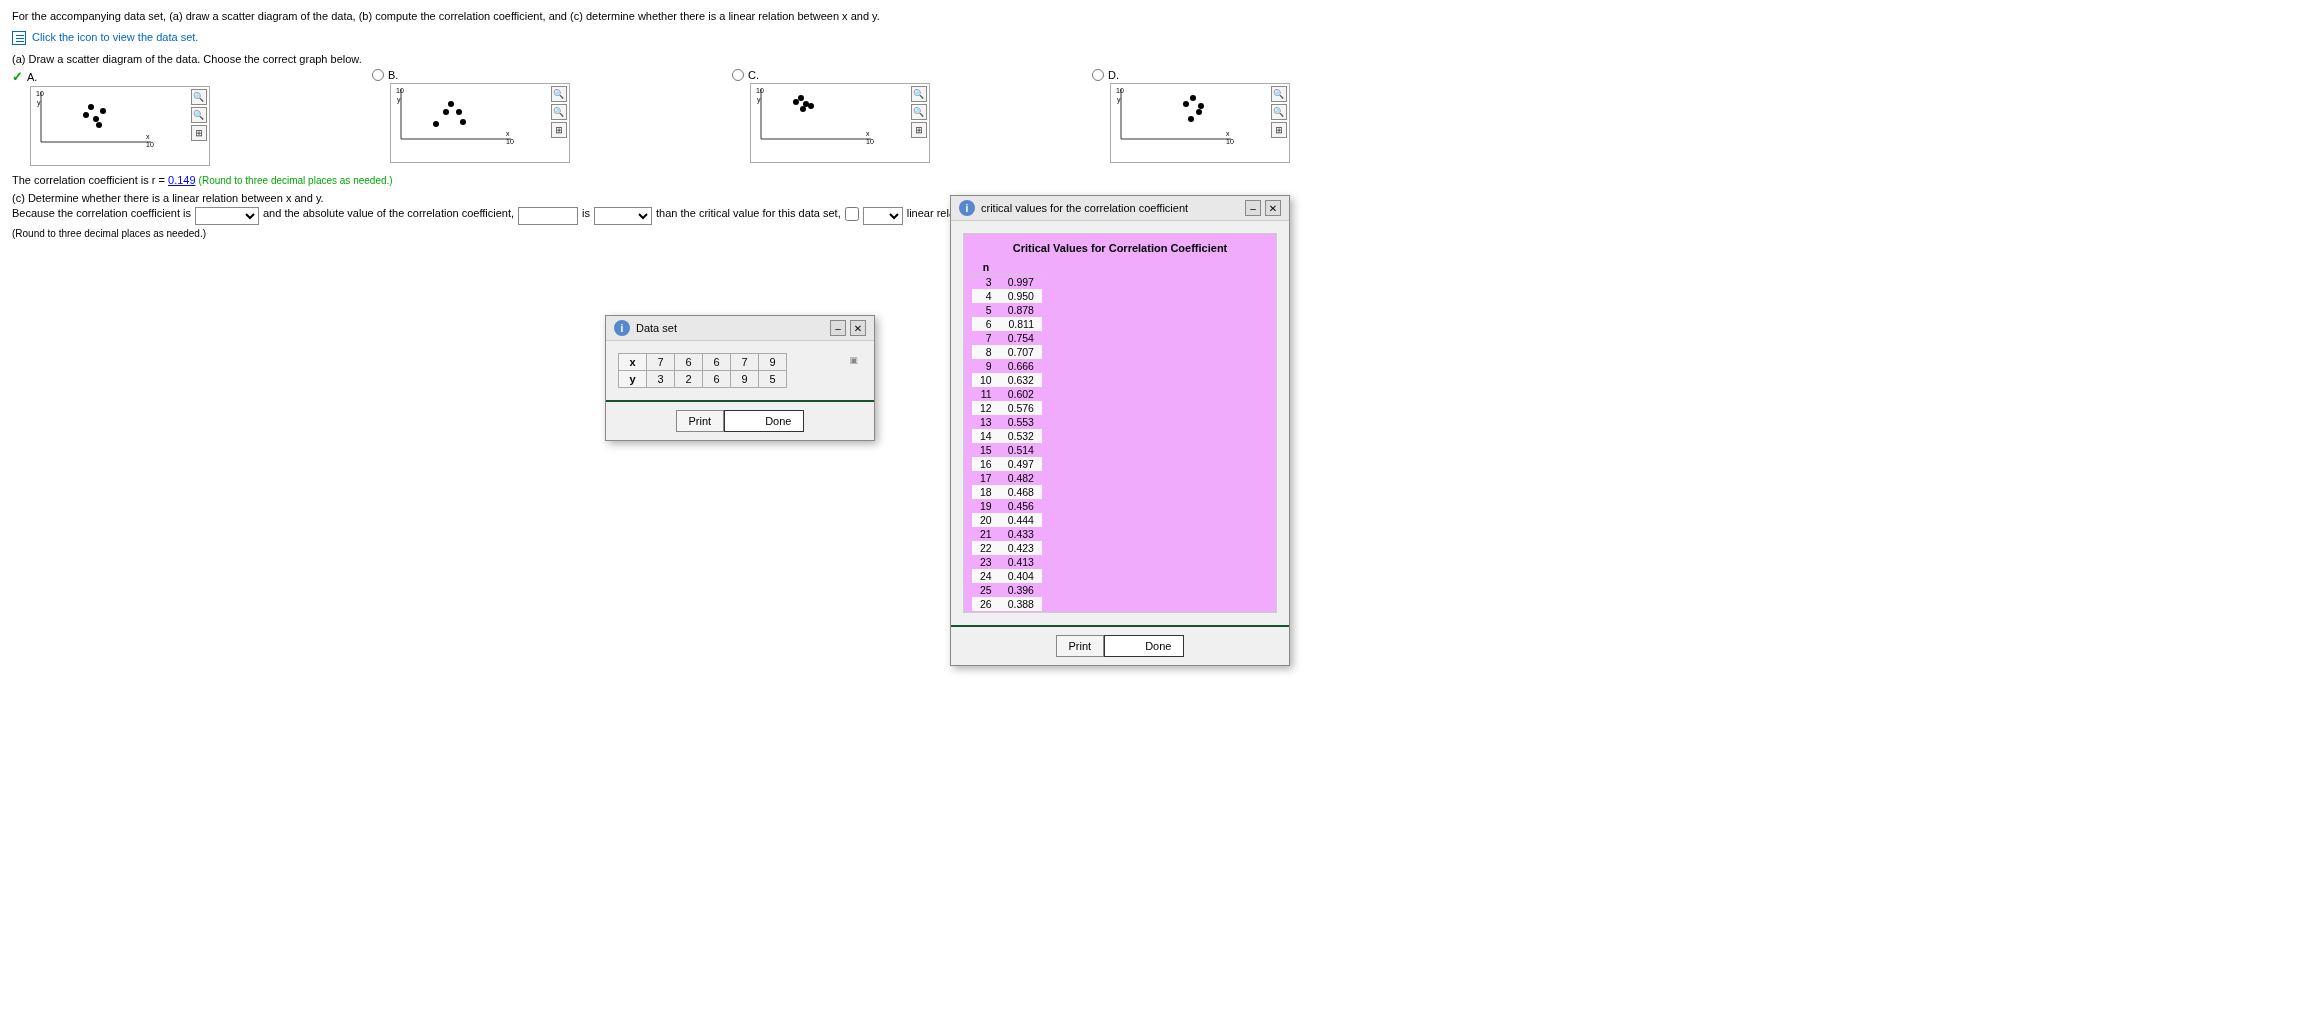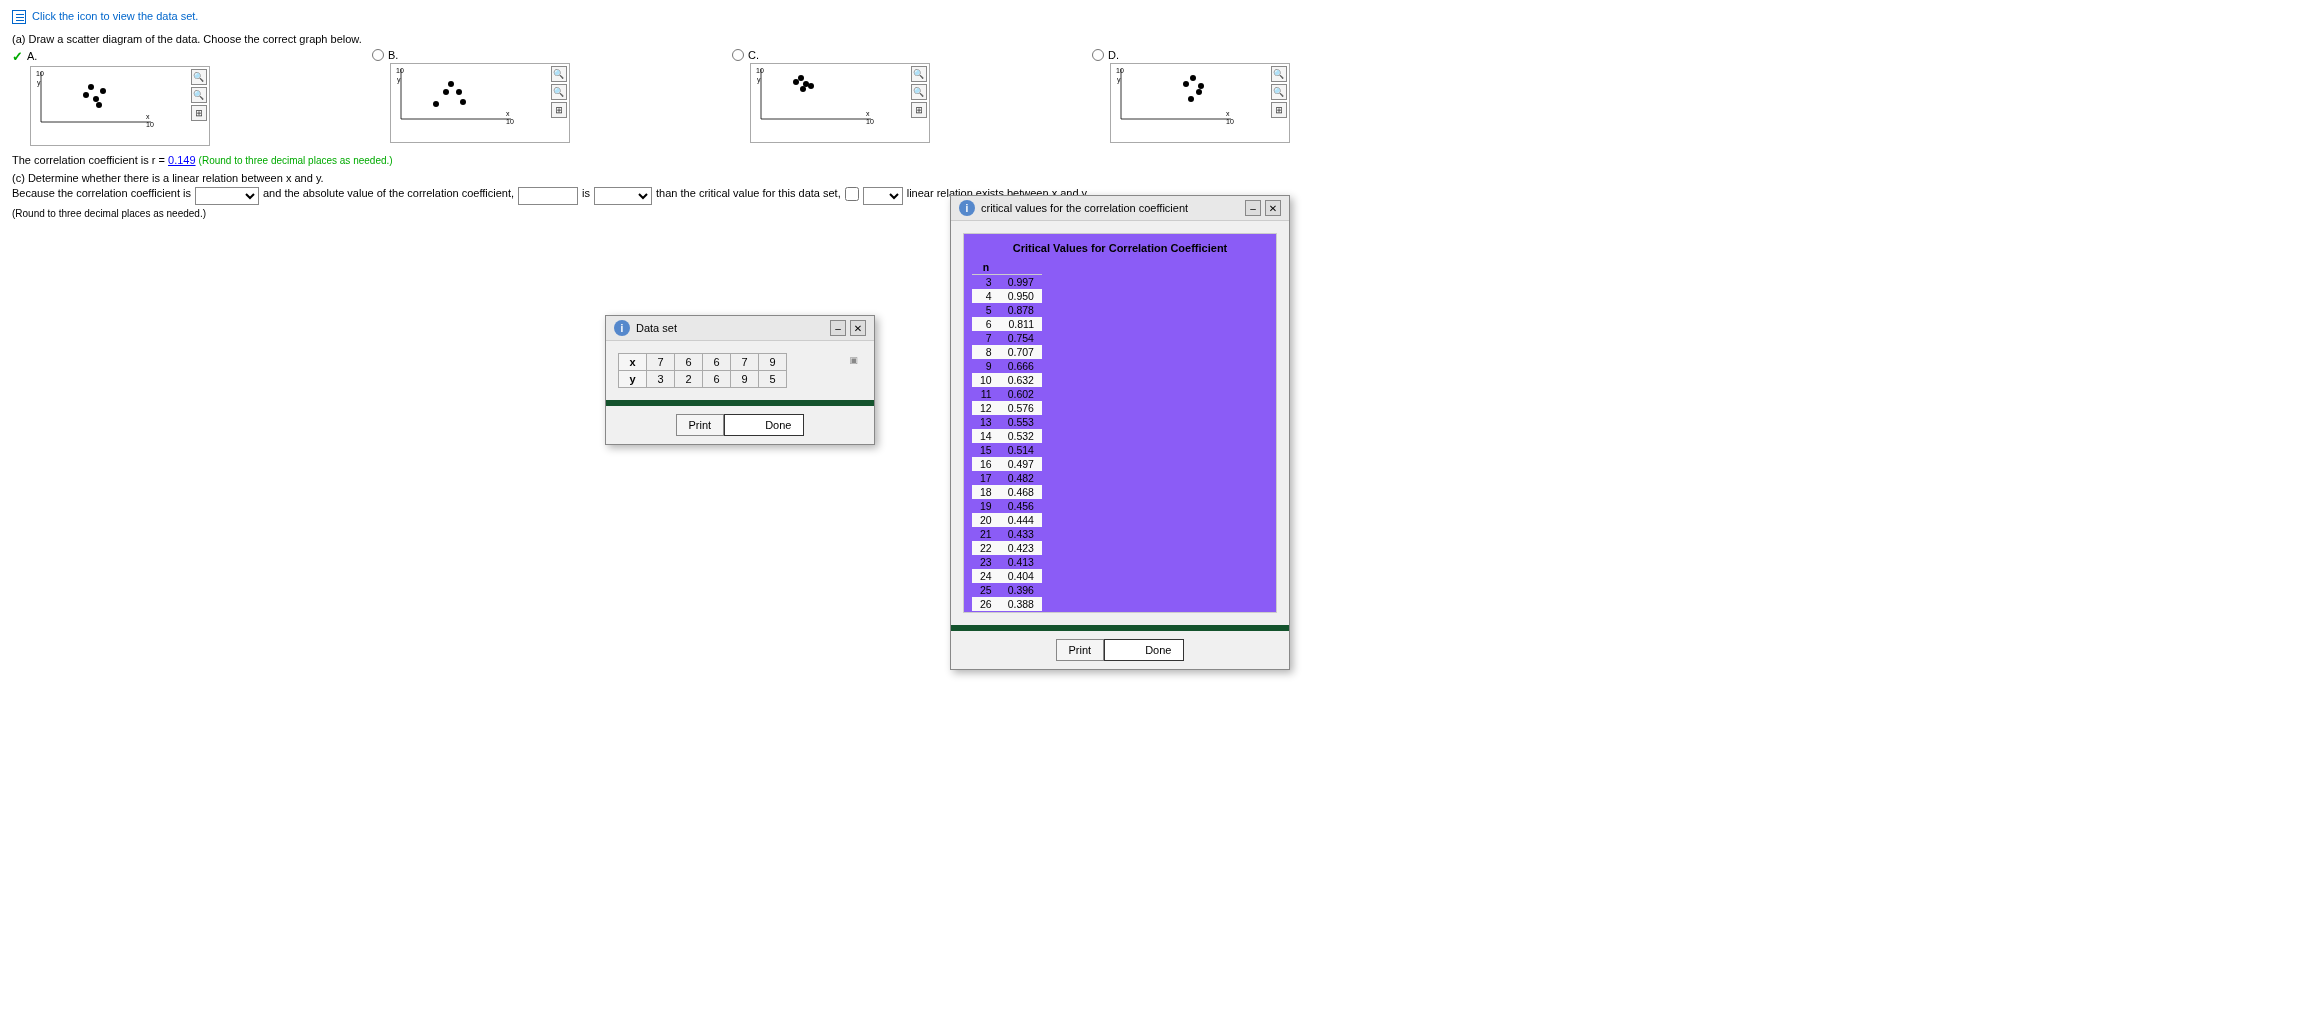--- a/index.html
+++ b/index.html
@@ -208,21 +208,21 @@
       align-items: center;
       justify-content: center;
     }
     .modal-body {
       padding: 12px;
     }
     .modal-footer {
       display: flex;
       justify-content: center;
       padding: 8px;
-      border-top: 6px solid #14532d;
+      border-top: 2px solid #14532d;
     }
     .btn-print, .btn-done {
       height: 22px;
       padding: 0 12px;
       font-size: 11px;
       border: 1px solid #888;
       background: #f5f5f5;
       cursor: pointer;
     }
     .btn-done {
@@ -250,21 +250,21 @@
       position: absolute;
       right: 4px;
       top: 2px;
       font-size: 9px;
       color: #888;
     }
 
     
     .cv-table-wrapper {
       border: 1px solid #ccc;
-      background: #8b5cf6;
+      background: #f0abfc;
       padding: 8px;
       max-height: 380px;
       overflow-y: auto;
     }
     .cv-table {
       border-collapse: collapse;
       font-size: 10.5px;
     }
     .cv-table td, .cv-table th {
       padding: 1px 8px;
@@ -289,20 +289,23 @@
     svg.graph-svg {
       width: 140px;
       height: 65px;
     }
   </style>
 </head>
 <body>
 
 <div class="main-content">
 
+  <div class="instruction-text">
+    <span>For the accompanying data set, (a) draw a scatter diagram of the data, (b) compute the correlation coefficient, and (c) determine whether there is a linear relation between x and y.</span>
+  </div>
   <div class="instruction-text">
     <span class="icon-table"></span>
     <span>
       <a class="icon-link">Click the icon to view the data set.</a>
     </span>
   </div>
 
   <div class="section-label">(a) Draw a scatter diagram of the data. Choose the correct graph below.</div>
 
   <div class="graphs-row">

